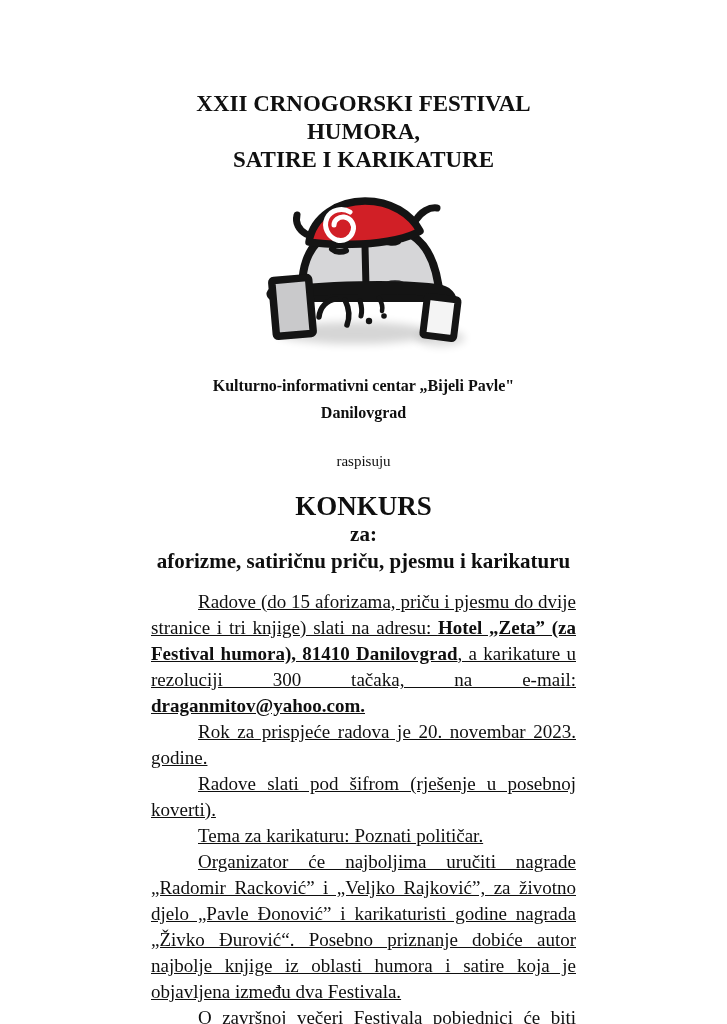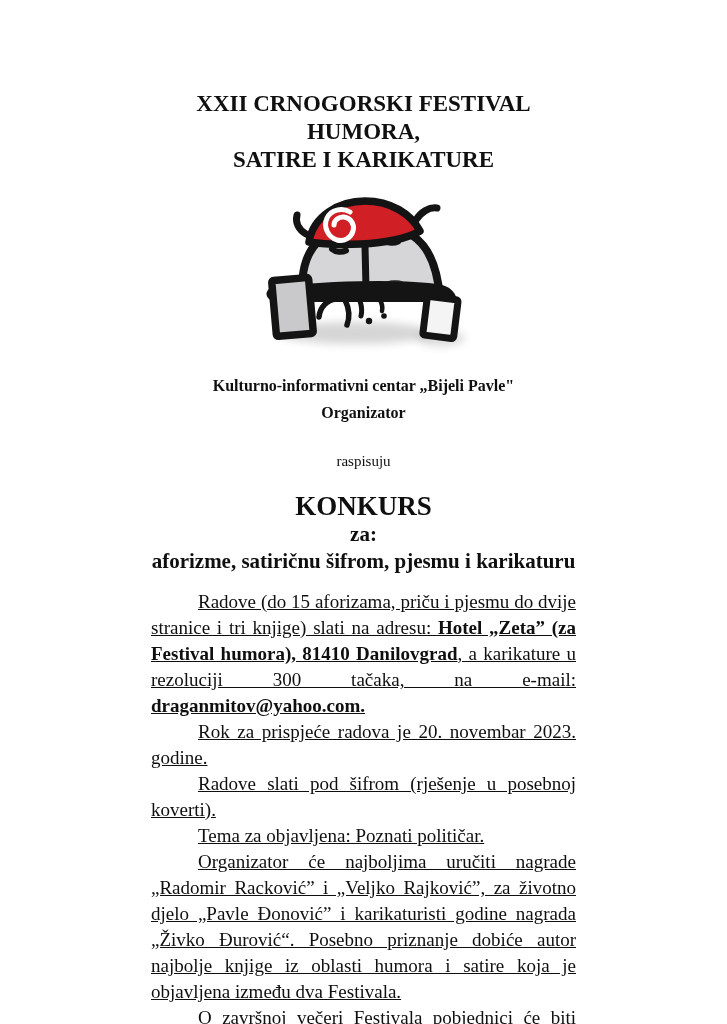--- a/index.html
+++ b/index.html
@@ -123,32 +123,32 @@
         <path d="M102 114 C106 122 107 131 104 139" stroke="#141414" stroke-width="5.5" stroke-linecap="round" fill="none"></path>
         <path d="M117 115 C119 121 119 126 118 130" stroke="#141414" stroke-width="5" stroke-linecap="round" fill="none"></path>
         <path d="M136 112 C139 117 140 121 139 125" stroke="#141414" stroke-width="4.5" stroke-linecap="round" fill="none"></path>
         <circle cx="126" cy="135" r="3.2" fill="#141414"></circle>
         <circle cx="141" cy="130" r="2.8" fill="#141414"></circle>
       </svg>
     </div>
 
     <div class="organizer">
       <div>Kulturno-informativni centar „Bijeli Pavle"</div>
-      <div>Organizator</div>
+      <div>Danilovgrad</div>
     </div>
 
     <div class="announce">raspisuju</div>
 
     <div class="konkurs-heading">KONKURS</div>
     <div class="konkurs-za">za:</div>
-    <div class="konkurs-categories">aforizme, satiričnu šifrom, pjesmu i karikaturu</div>
+    <div class="konkurs-categories">aforizme, satiričnu priču, pjesmu i karikaturu</div>
 
     <div class="body-text">
       <p><span>Radove (do 15 aforizama, priču i pjesmu do dvije stranice i tri knjige) slati na adresu: </span><b>Hotel „Zeta” (za Festival humora), 81410 Danilovgrad</b><span>, a karikature u rezoluciji 300 tačaka, na e-mail: </span><b>draganmitov@yahoo.com.</b></p>
       <p>Rok za prispjeće radova je 20. novembar 2023. godine.</p>
       <p>Radove slati pod šifrom (rješenje u posebnoj koverti).</p>
-      <p>Tema za objavljena: Poznati političar.</p>
+      <p>Tema za karikaturu: Poznati političar.</p>
       <p>Organizator će najboljima uručiti nagrade „Radomir Racković” i „Veljko Rajković”, za životno djelo „Pavle Đonović” i karikaturisti godine nagrada „Živko Đurović“. Posebno priznanje dobiće autor najbolje knjige iz oblasti humora i satire koja je objavljena između dva Festivala.</p>
       <p>O završnoj večeri Festivala pobjednici će biti blagovremeno obaviješteni.</p>
     </div>
 
   </div>
 </div>
 
 </body></html>

